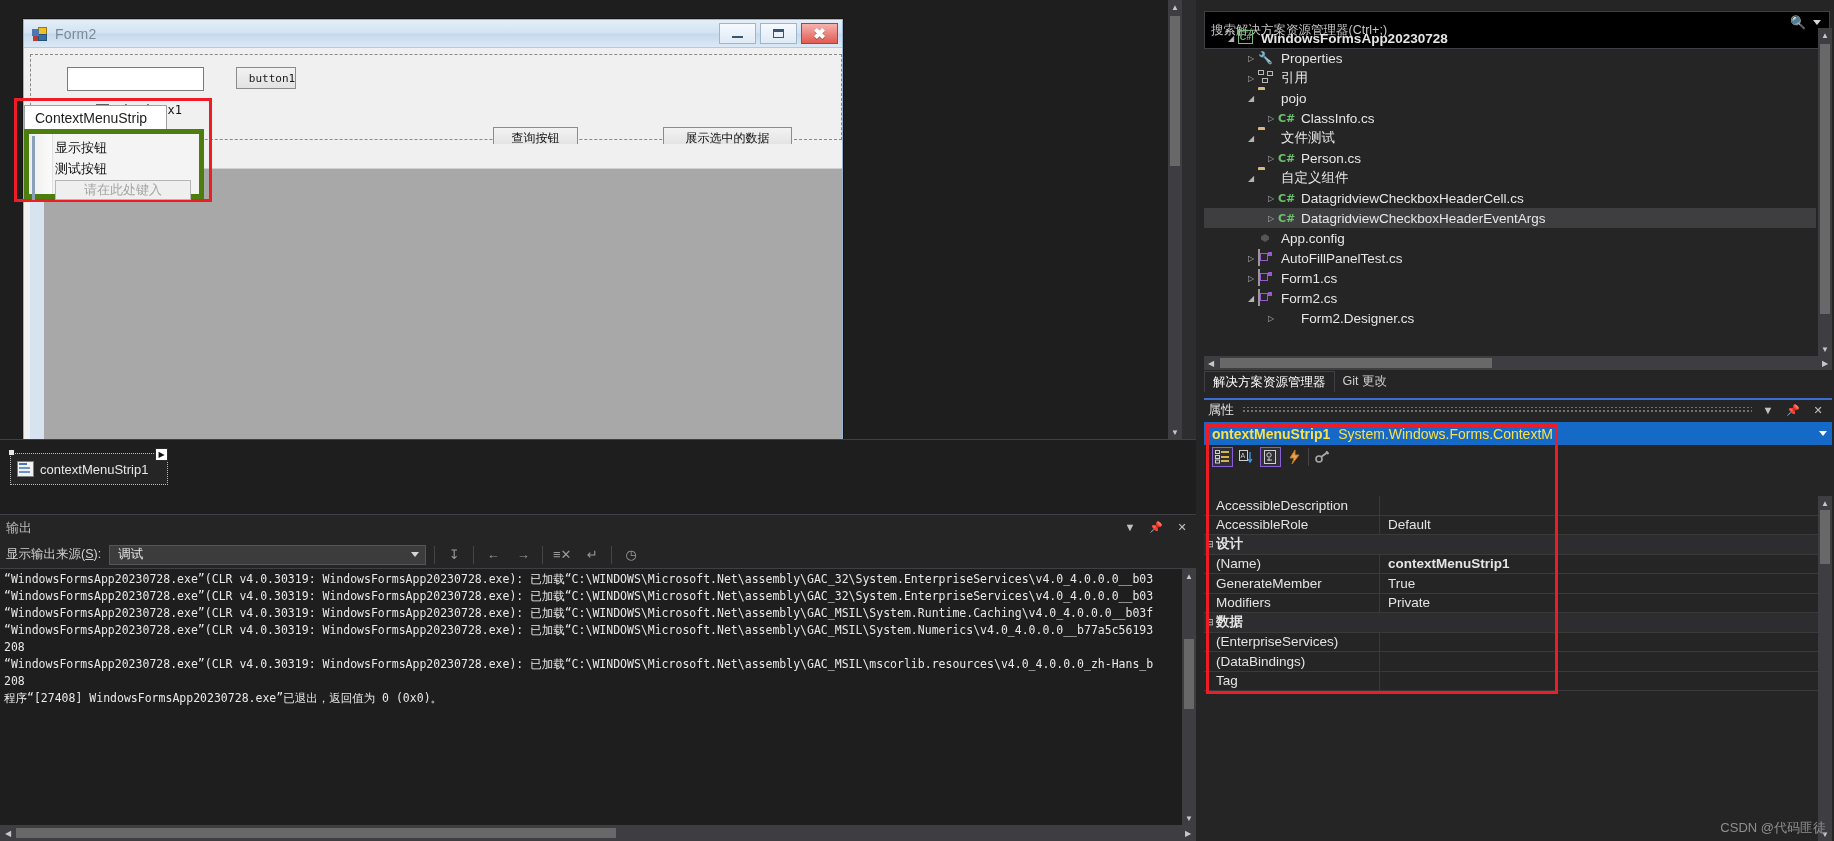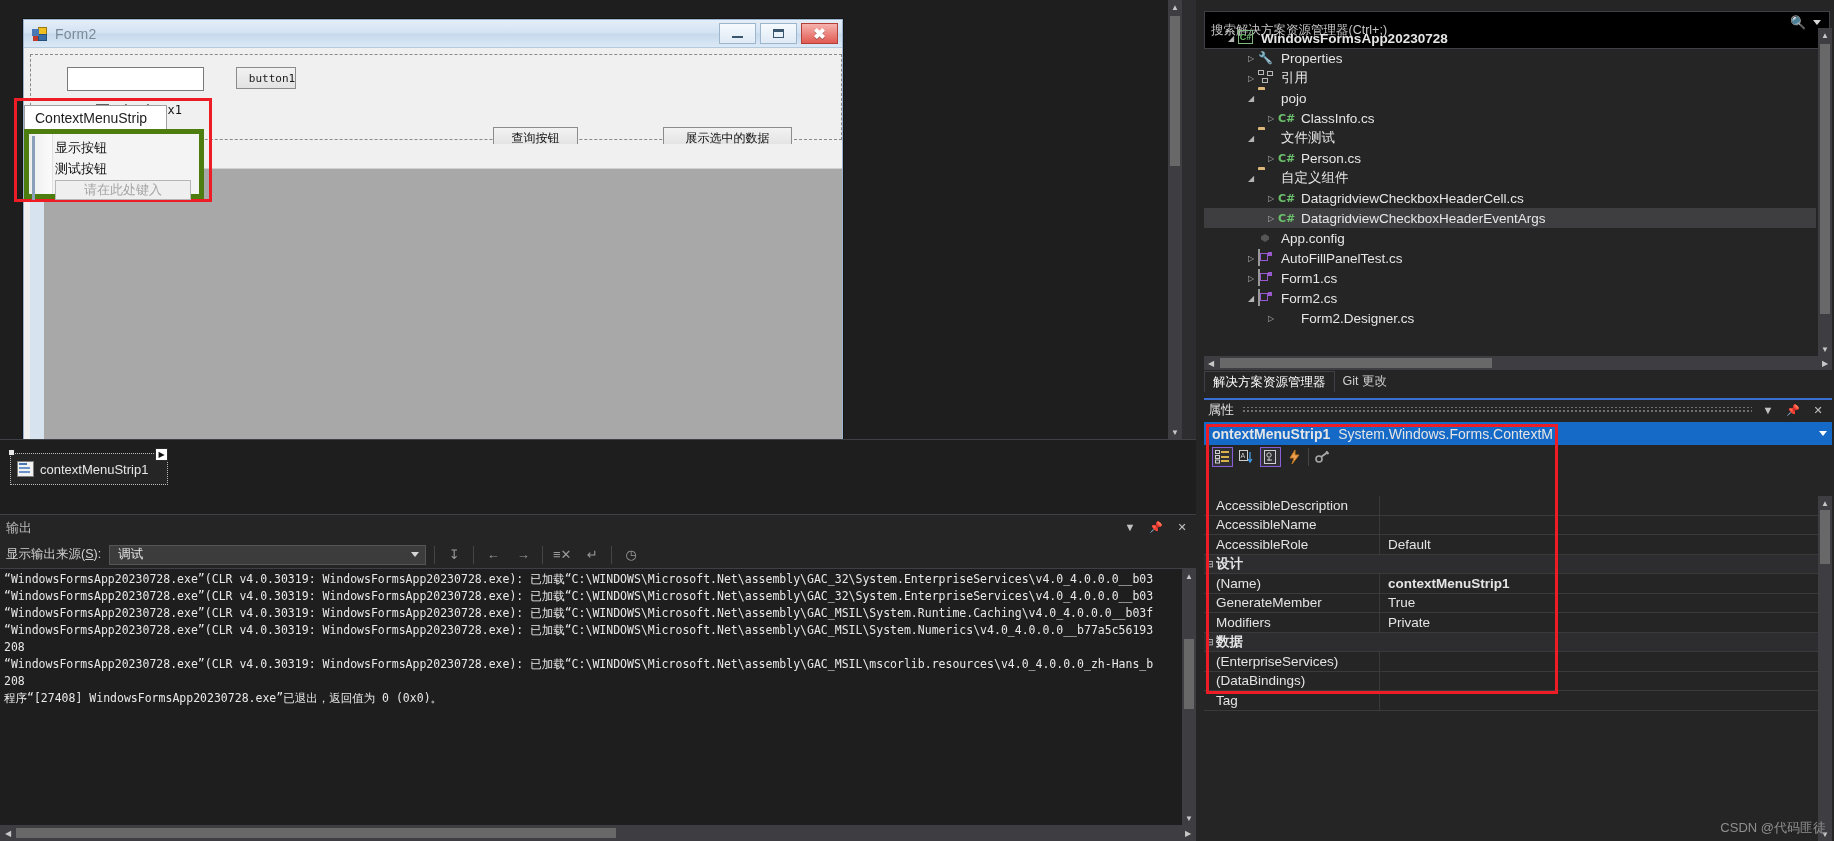--- a/index.html
+++ b/index.html
@@ -298,21 +298,21 @@
   #props-window { position:absolute; left:8px; top:398px; right:2px; bottom:0; background:#252526;
     border-top:2px solid #3b6fd4; }
   #props-header { position:relative; height:20px; display:flex; align-items:center; padding-left:4px; }
   #props-title { font-size:13px; color:#e0e0e0; }
   #props-dots { flex:1; margin:0 8px; height:6px; align-self:center;
     background-image: radial-gradient(#6f6f6f 1px, transparent 1px);
     background-size: 4px 4px; background-position: 0 2px; }
   #props-header-btns { display:flex; gap:9px; padding-right:6px; align-items:center; }
   #props-selector {
     position:relative; margin:2px 0 0 0; height:23px; background:#1569c7; display:flex; align-items:center;
-    padding-left:8px; color:#e5e5e5;
+    padding-left:8px; color:#fde047;
   }
   #props-sel-name { font-size:14px; font-weight:bold; }
   #props-sel-type { font-size:14px; margin-left:8px; }
   #props-selector .chev { position:absolute; right:5px; top:9px; width:0;height:0;
     border-left:4px solid transparent;border-right:4px solid transparent;border-top:5px solid #ffffff; }
   #props-toolbar { height:24px; display:flex; align-items:center; gap:3px; padding-left:8px; background:#252526; }
   .ptb { width:21px;height:20px;display:flex;align-items:center;justify-content:center; }
   .ptb.active { border:1px solid #8a5fd6; background:#2f2f34; }
   #props-grid { position:absolute; left:0; top:96px; right:14px; bottom:0; overflow:hidden; }
   .prop-row { display:flex; height:19.5px; align-items:center; border-bottom:1px solid #3a3a3a;
@@ -632,24 +632,20 @@
             </svg>
         </span>
       </div>
 
       <div id="props-grid">
           <div class="prop-row">
             <span class="pname">AccessibleDescription</span>
             <span class="pval"></span>
           </div>
           <div class="prop-row">
-            <span class="pname">AccessibleName</span>
-            <span class="pval"></span>
-          </div>
-          <div class="prop-row">
             <span class="pname">AccessibleRole</span>
             <span class="pval">Default</span>
           </div>
           <div class="prop-row category">
             <span class="cat-expander">⊟</span>
             <span class="pname">设计</span>
             <span class="pval"></span>
           </div>
           <div class="prop-row">
             <span class="pname">(Name)</span>

